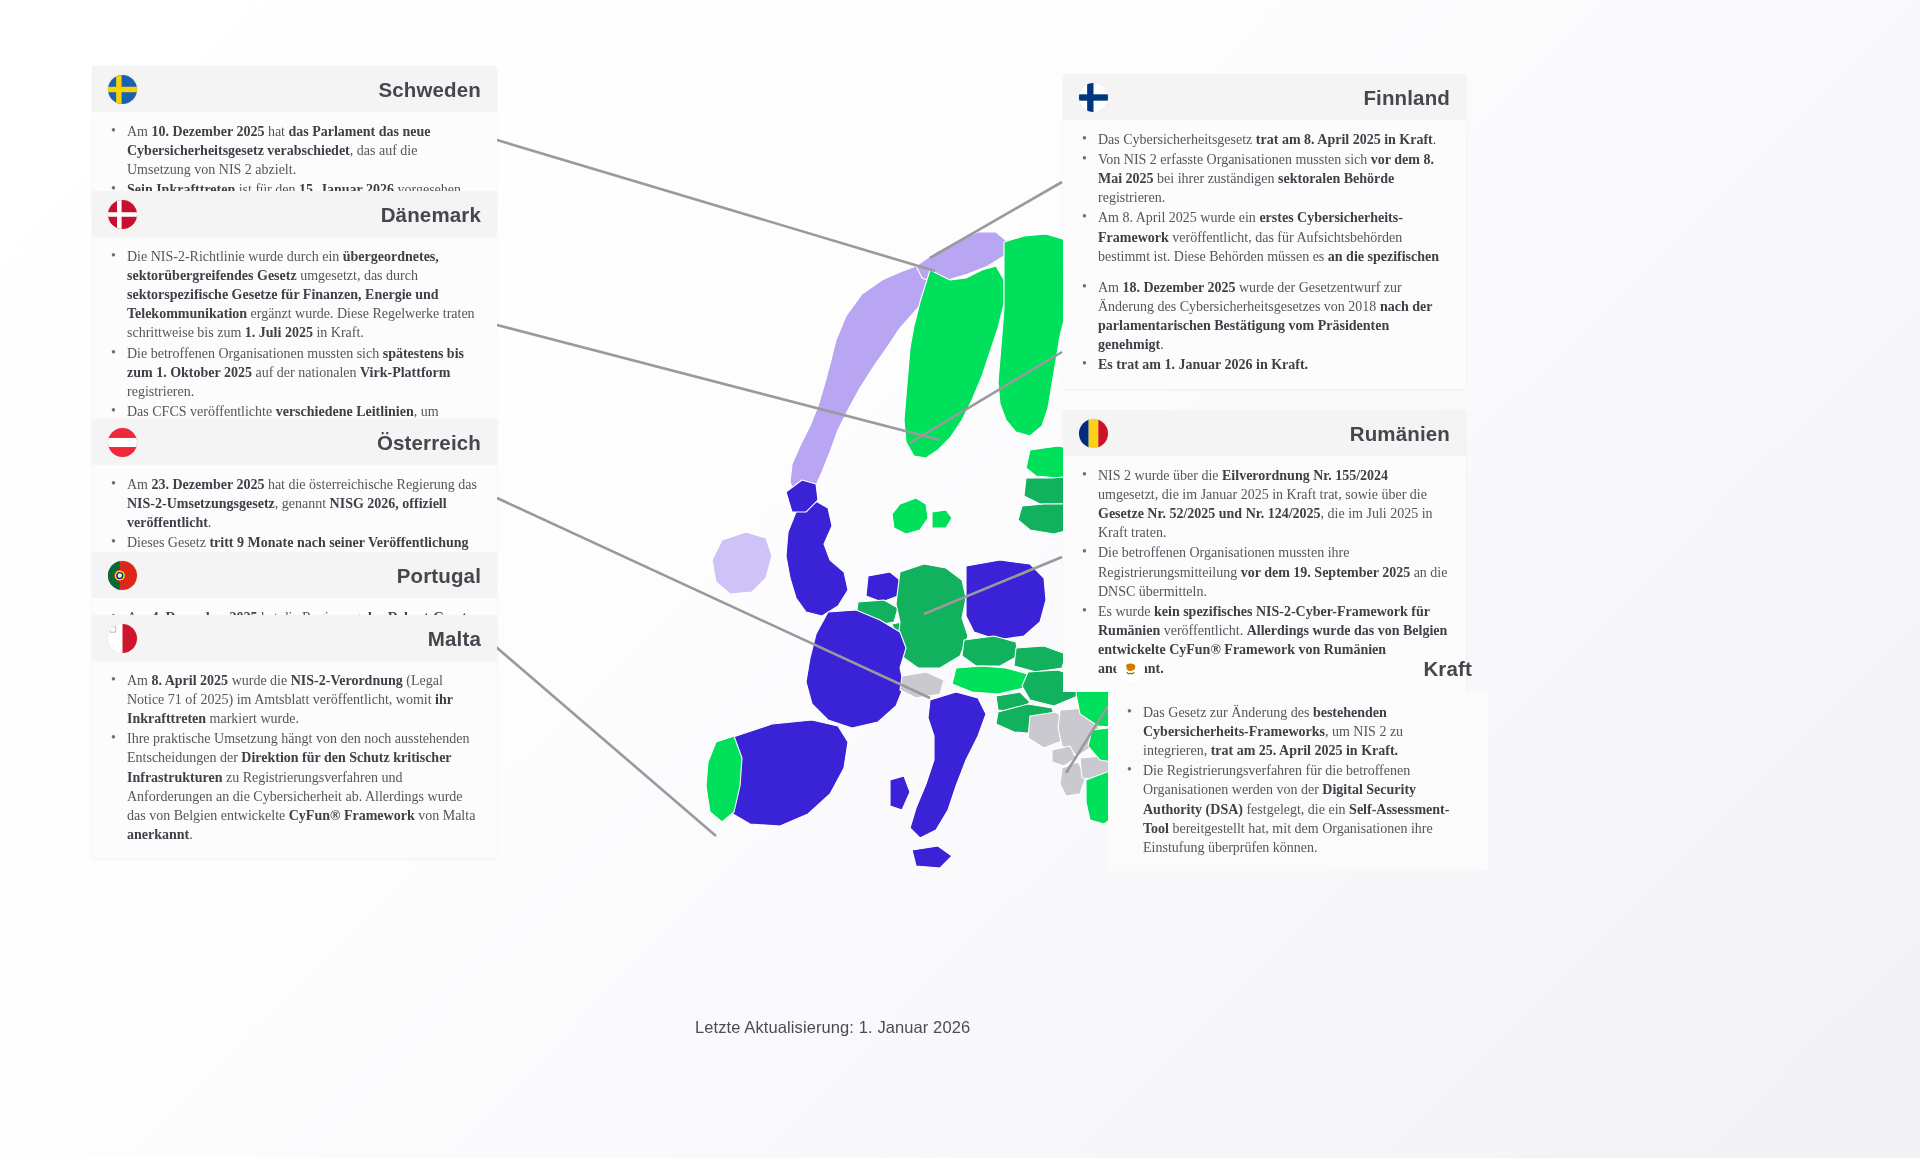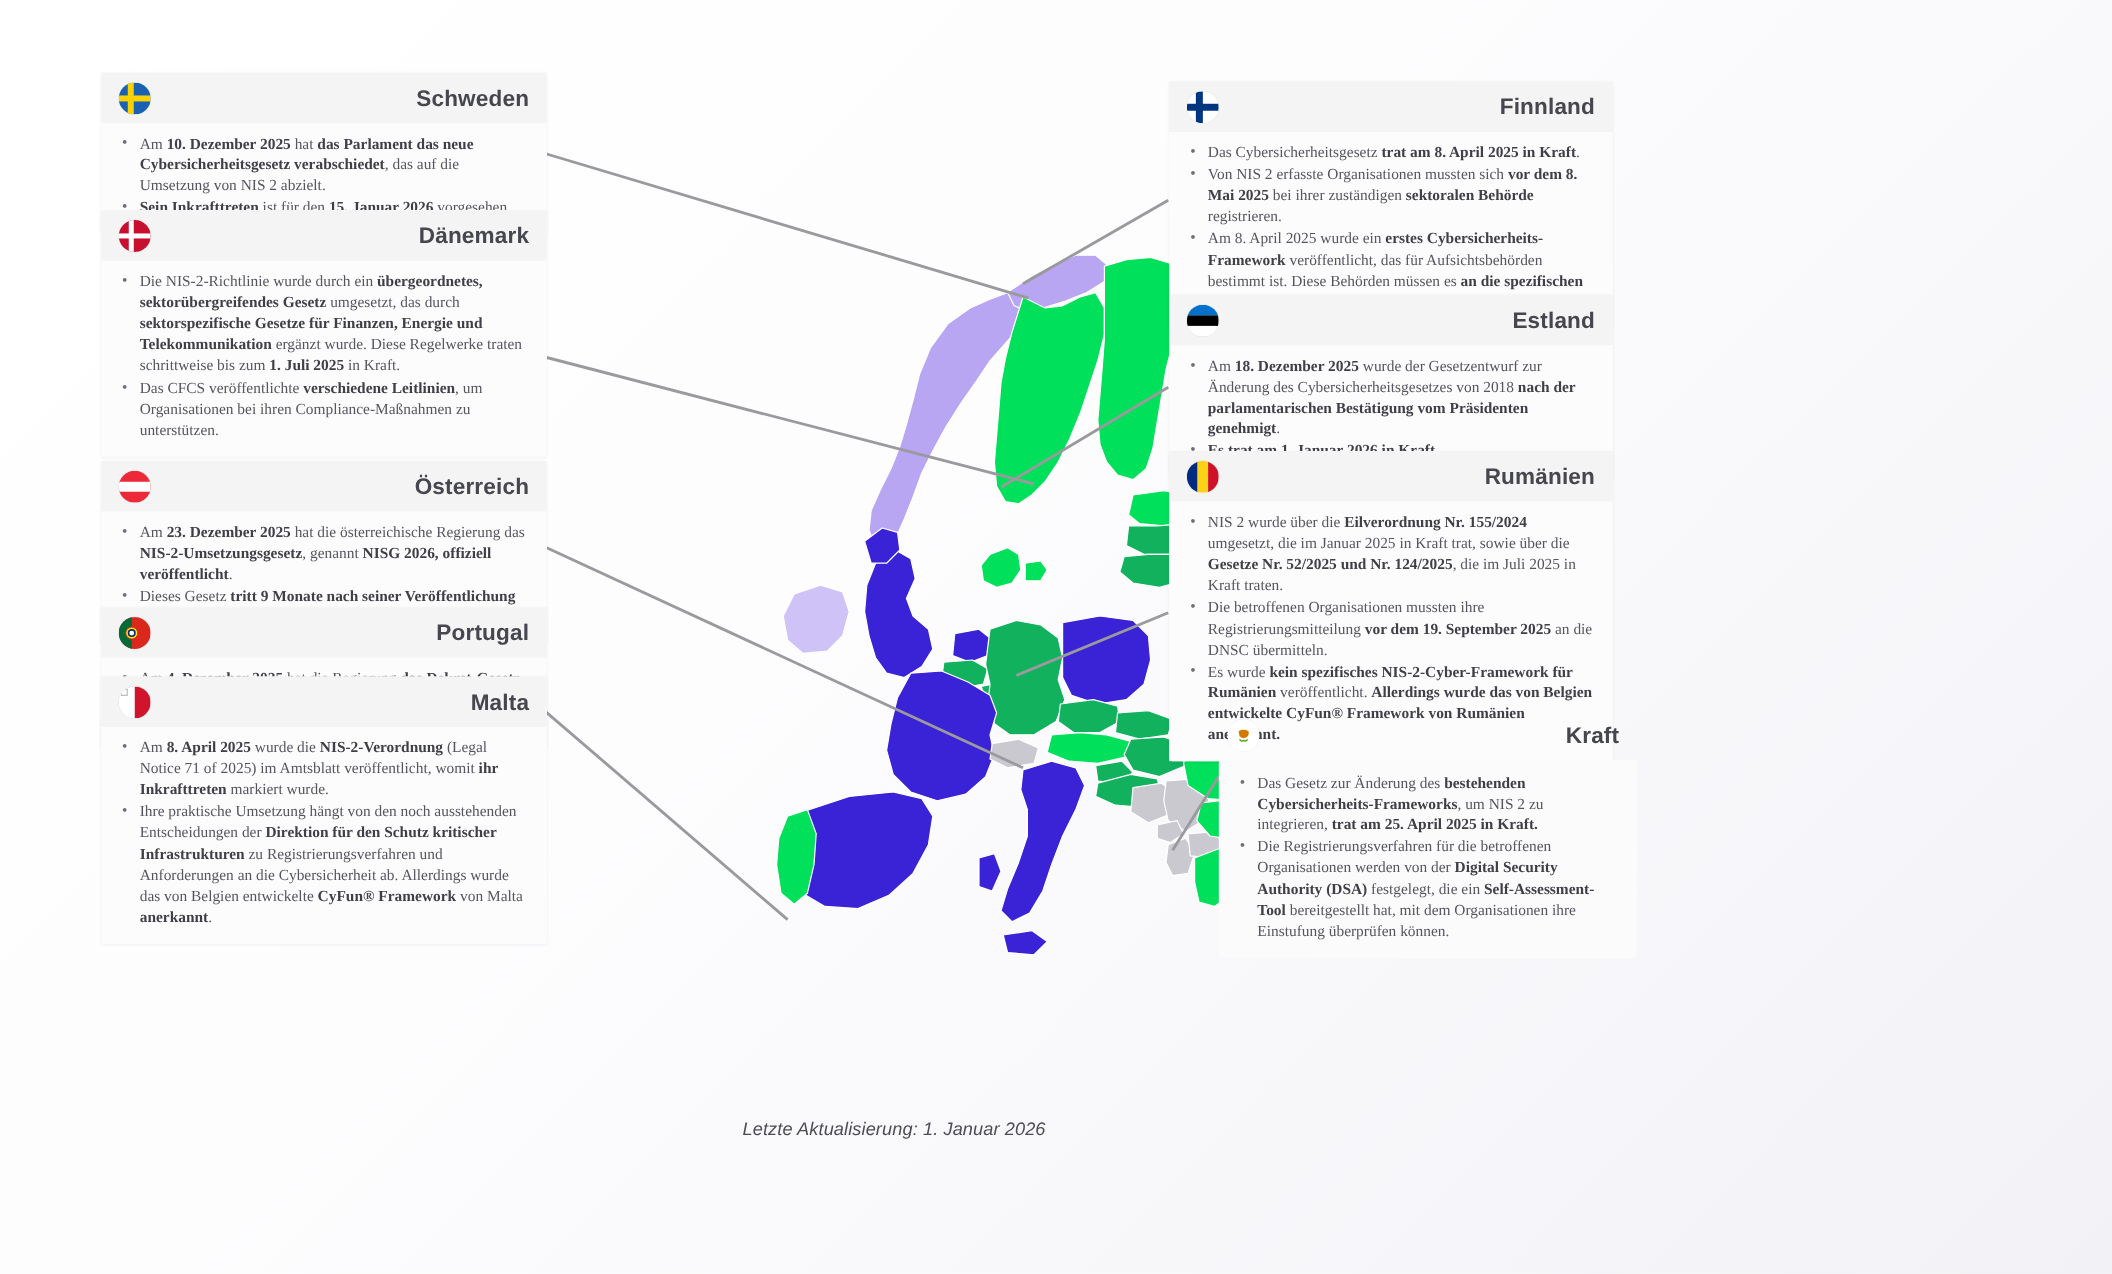--- a/index.html
+++ b/index.html
@@ -20,26 +20,25 @@
   
   #map-wrap {
     position: absolute;
     left: 600px; top: 120px;
     width: 730px; height: 890px;
   }
   #map-wrap svg { width: 100%; height: 100%; display: block; }
 
   .map-footer {
     position: absolute;
-    left: 675px; top: 1018px;
+    left: 695px; top: 1018px;
     font-size: 16.5px;
     color: #4c4c55;
     letter-spacing: .1px;
     white-space: nowrap;
-    font-style: italic;
   }
 
   
   #leaders { position: absolute; inset: 0; pointer-events: none; }
   #leaders line { stroke: #9a9a9e; stroke-width: 2.6px; }
 
   
   .card {
     position: absolute;
     background: #fbfbfb;
@@ -251,20 +250,21 @@
             <rect width="32" height="32" fill="#c8102e"></rect>
             <rect x="10" y="0" width="5" height="32" fill="#fff"></rect>
             <rect x="0" y="13.5" width="32" height="5" fill="#fff"></rect>
           </svg>
       </span>
       <span class="cname">Dänemark</span>
     </div>
     <div class="body">
       <ul>
         <li>Die NIS-2-Richtlinie wurde durch ein <b>übergeordnetes, sektorübergreifendes Gesetz</b> umgesetzt, das durch <b>sektorspezifische Gesetze für Finanzen, Energie und Telekommunikation</b> ergänzt wurde. Diese Regelwerke traten schrittweise bis zum <b>1. Juli 2025</b> in Kraft.</li>
+        <li>Die betroffenen Organisationen mussten sich <b>spätestens bis zum 1. Oktober 2025</b> auf der nationalen <b>Virk-Plattform</b> registrieren.</li>
         <li>Das CFCS veröffentlichte <b>verschiedene Leitlinien</b>, um Organisationen bei ihren Compliance-Maßnahmen zu unterstützen.</li>
       </ul>
     </div>
   </div>
 
   <div class="card" id="card-oesterreich">
     <div class="head">
       <span class="flag">
         <svg viewBox="0 0 32 32">
             <rect width="32" height="32" fill="#ed2939"></rect>
@@ -333,30 +333,20 @@
     <div class="body">
       <ul>
         <li>Das Cybersicherheitsgesetz <b>trat am 8. April 2025 in Kraft</b>.</li>
         <li>Von NIS 2 erfasste Organisationen mussten sich <b>vor dem 8. Mai 2025</b> bei ihrer zuständigen <b>sektoralen Behörde</b> registrieren.</li>
         <li>Am 8. April 2025 wurde ein <b>erstes Cybersicherheits-Framework</b> veröffentlicht, das für Aufsichtsbehörden bestimmt ist. Diese Behörden müssen es <b>an die spezifischen Anforderungen ihres jeweiligen Sektors anpassen</b>.</li>
       </ul>
     </div>
   </div>
 
   <div class="card" id="card-estland">
-    <div class="head">
-      <span class="flag">
-        <svg viewBox="0 0 32 32">
-            <rect width="32" height="10.7" fill="#0072ce"></rect>
-            <rect y="10.7" width="32" height="10.6" fill="#000"></rect>
-            <rect y="21.3" width="32" height="10.7" fill="#fff"></rect>
-          </svg>
-      </span>
-      <span class="cname">Estland</span>
-    </div>
     <div class="body">
       <ul>
         <li>Am <b>18. Dezember 2025</b> wurde der Gesetzentwurf zur Änderung des Cybersicherheitsgesetzes von 2018 <b>nach der parlamentarischen Bestätigung vom Präsidenten genehmigt</b>.</li>
         <li><b>Es trat am 1. Januar 2026 in Kraft.</b></li>
       </ul>
     </div>
   </div>
 
   <div class="card" id="card-rumaenien">
     <div class="head">

